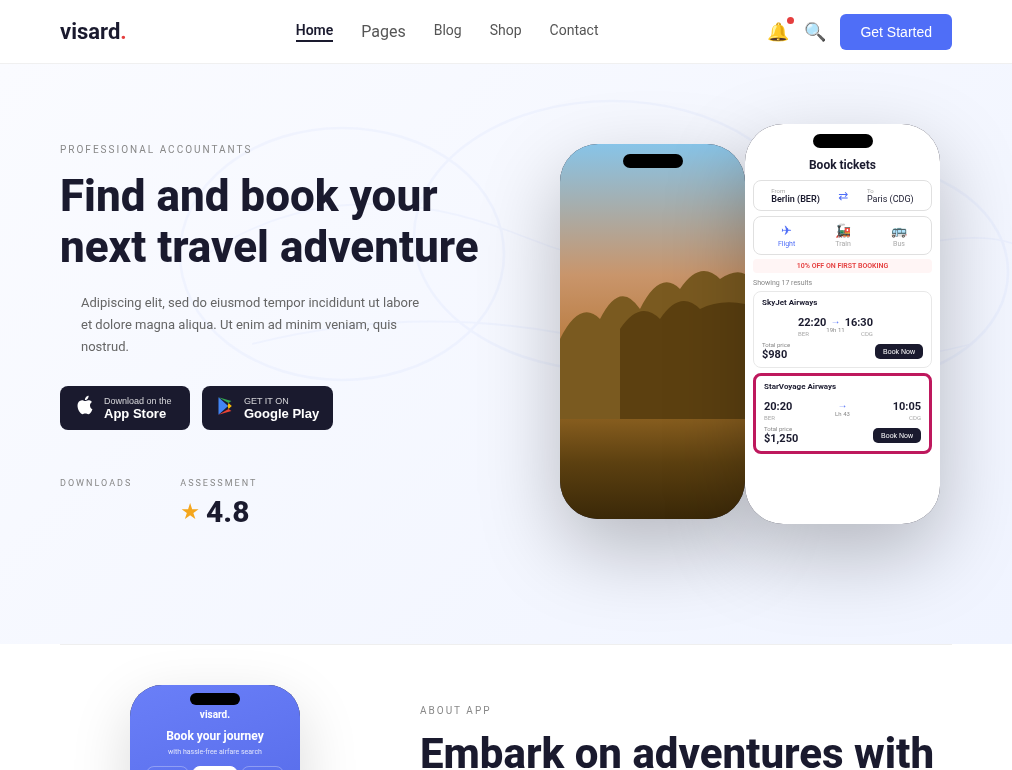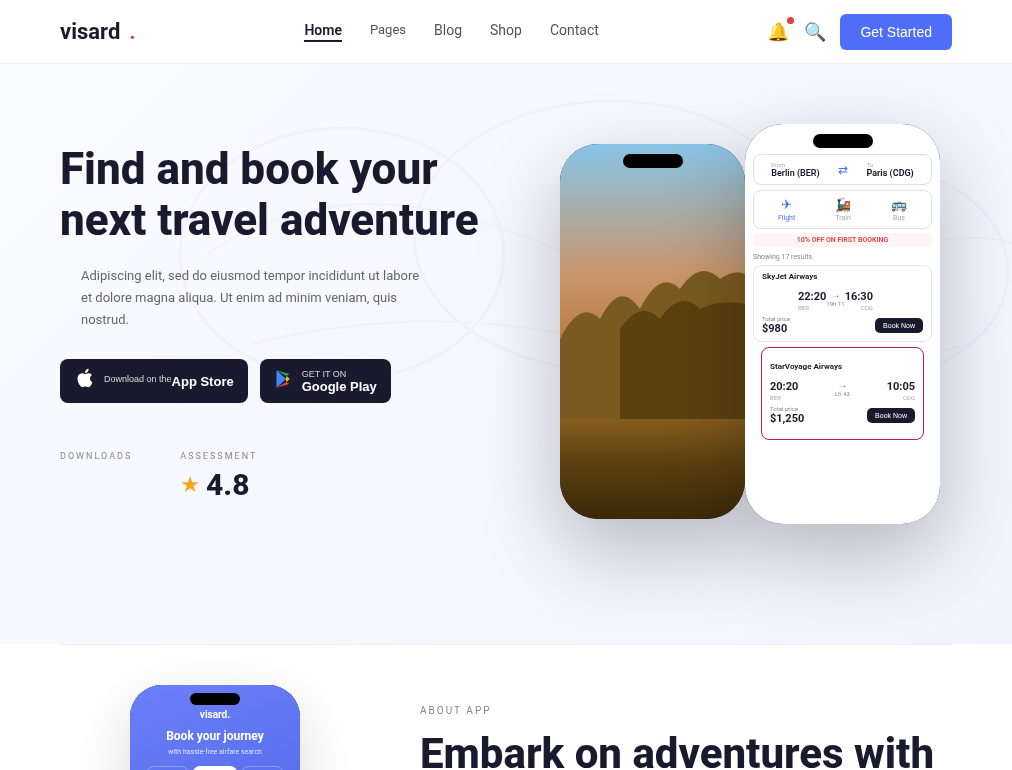--- a/index.html
+++ b/index.html
@@ -14,27 +14,27 @@
     .btn-get-started {
       background: #4f6ef7; color: #fff; border: none; padding: 10px 20px;
       border-radius: 6px; font-size: 14px; cursor: pointer; font-weight: 500;
     }
 
   </style>
 </head>
 <body>
 
 <nav>
-  <div style="display:flex;align-items:center;gap:9px;justify-content:flex-end;">
+  <div style="display:flex;align-items:center;gap:0;justify-content:flex-end;">
     <span style="font-size:22px;font-weight:700;color:#1a1a2e;">visard</span>
       <span style="color:#e53e3e;font-size:22px;font-weight:700;">.</span>
   </div>
   <div style="display:flex;gap:28px;">
     <a href="#" style="text-decoration:none;color:#1a1a2e;font-size:14px;font-weight:600;border-bottom:2px solid #1a1a2e;padding-bottom:2px;">Home</a>
-    <a href="#" style="text-decoration:none;color:#555;font-size:13px;">Pages</a>
+    <a href="#" style="text-decoration:none;color:#555;font-size:16px;">Pages</a>
     <a href="#" style="text-decoration:none;color:#555;font-size:14px;">Blog</a>
     <a href="#" style="text-decoration:none;color:#555;font-size:14px;">Shop</a>
     <a href="#" style="text-decoration:none;color:#555;font-size:14px;">Contact</a>
   </div>
   <div style="display:flex;align-items:center;gap:14px;">
     <span style="font-size:18px;color:#444;cursor:pointer;position:relative;">
       🔔<span style="position:absolute;top:-4px;right:-4px;width:7px;height:7px;background:#e53e3e;border-radius:50%;display:block;"></span>
     </span>
     <span style="font-size:18px;color:#444;cursor:pointer;">🔍</span>
     <button class="btn-get-started">Get Started</button>
@@ -47,29 +47,30 @@
     <svg viewBox="0 0 1000 500" width="900" height="450" style="position:absolute;right:-50px;top:10px;">
       <ellipse cx="200" cy="200" rx="180" ry="140" fill="none" stroke="#4f6ef7" stroke-width="3"></ellipse>
       <ellipse cx="500" cy="180" rx="220" ry="150" fill="none" stroke="#4f6ef7" stroke-width="3"></ellipse>
       <ellipse cx="780" cy="220" rx="160" ry="120" fill="none" stroke="#4f6ef7" stroke-width="3"></ellipse>
       <path d="M50 200 Q200 100 400 180 Q600 260 800 200 Q900 170 950 190" stroke="#4f6ef7" stroke-width="2" fill="none"></path>
       <path d="M100 300 Q300 250 500 300 Q700 350 900 300" stroke="#4f6ef7" stroke-width="2" fill="none"></path>
     </svg>
   </div>
 
   <div style="flex:0 0 420px;padding-top:20px;z-index:2;position:relative;">
+    <p style="font-size:10px;letter-spacing:2px;color:#888;text-transform:uppercase;margin-bottom:16px;">Professional Accountants</p>
     <h1 style="font-size:44px;font-weight:800;line-height:1.15;color:#1a1a2e;margin-bottom:20px;">Find and book your next travel adventure</h1>
     <p style="font-size:13px;color:#666;line-height:1.7;margin-bottom:28px;max-width:340px;margin-left:21px;">Adipiscing elit, sed do eiusmod tempor incididunt ut labore et dolore magna aliqua. Ut enim ad minim veniam, quis nostrud.</p>
 
     <div style="display:flex;gap:12px;margin-bottom:48px;">
       <button style="display:flex;align-items:center;gap:8px;background:#1a1a2e;color:#fff;border:none;border-radius:8px;padding:8px 14px;cursor:pointer;min-width:130px;">
         <span style="font-size:22px;"><svg width="22" height="22" viewBox="0 0 24 24" fill="white">
               <path d="M18.71 19.5c-.83 1.24-1.71 2.45-3.05 2.47-1.34.03-1.77-.79-3.29-.79-1.53 0-2 .77-3.27.82-1.31.05-2.3-1.32-3.14-2.53C4.25 17 2.94 12.45 4.7 9.39c.87-1.52 2.43-2.48 4.12-2.51 1.28-.02 2.5.87 3.29.87.78 0 2.26-1.07 3.8-.91.65.03 2.47.26 3.64 1.98-.09.06-2.17 1.28-2.15 3.81.03 3.02 2.65 4.03 2.68 4.04-.03.07-.42 1.44-1.38 2.83M13 3.5c.73-.83 1.94-1.46 2.94-1.5.13 1.17-.34 2.35-1.04 3.19-.69.85-1.83 1.51-2.95 1.42-.15-1.15.41-2.35 1.05-3.11z"></path>
             </svg></span>
-        <span style="display:flex;flex-direction:row;text-align:left;">
+        <span style="display:flex;flex-direction:column;text-align:left;">
           <span style="font-size:9px;opacity:0.8;">Download on the</span>
           <span style="font-size:13px;font-weight:700;">App Store</span>
         </span>
       </button>
       <button style="display:flex;align-items:center;gap:8px;background:#1a1a2e;color:#fff;border:none;border-radius:8px;padding:8px 14px;cursor:pointer;min-width:130px;">
         <span style="font-size:20px;">
           <svg width="20" height="20" viewBox="0 0 24 24">
               <path d="M3 1.5L14.5 12 3 22.5V1.5z" fill="#4285F4"></path>
               <path d="M3 1.5l12 7L18.5 6 3 1.5z" fill="#34A853"></path>
               <path d="M3 22.5l12-7L18.5 18 3 22.5z" fill="#EA4335"></path>
@@ -109,30 +110,31 @@
           <path d="M0 200 L0 120 Q20 80 40 100 Q60 60 80 90 Q100 50 120 70 Q140 40 160 60 Q175 50 185 55 L185 200Z" fill="#7a5a20"></path>
           <path d="M60 200 L60 110 Q80 80 100 100 Q120 70 140 90 Q160 80 185 85 L185 200Z" fill="#5c4010"></path>
         </svg>
 
       </div>
     </div>
 
     <div style="position:absolute;left:225px;top:0;width:195px;height:400px;border-radius:38px;overflow:hidden;box-shadow:0 30px 80px rgba(0,0,0,0.25);background:#1a1a2e;">
       <div style="position:absolute;top:10px;left:50%;transform:translateX(-50%);width:60px;height:14px;background:#000;border-radius:20px;z-index:10;"></div>
       <div style="width:100%;height:100%;background:#fff;display:flex;flex-direction:column;padding-top:30px;">
+        <p style="text-align:center;font-size:12px;font-weight:700;padding:4px 0 8px;color:#1a1a2e;">Book tickets</p>
 
         <div style="display:flex;align-items:center;justify-content:space-around;margin:0 8px 5px;border:1px solid #e0e0e0;border-radius:8px;padding:6px 8px;">
           <div>
             <div style="font-size:6px;color:#aaa;">From</div>
             <div style="font-size:9px;font-weight:600;color:#1a1a2e;">Berlin (BER)</div>
           </div>
           <span style="font-size:12px;color:#4f6ef7;">⇄</span>
           <div>
             <div style="font-size:6px;color:#aaa;">To</div>
-            <div style="font-size:9px;font-weight:700;color:#1a1a2e;">Paris (CDG)</div>
+            <div style="font-size:9px;font-weight:400;color:#1a1a2e;">Paris (CDG)</div>
           </div>
         </div>
 
         <div style="display:flex;justify-content:space-around;margin:0 8px 4px;border:1px solid #e0e0e0;border-radius:8px;padding:6px 4px;">
           <div style="display:flex;flex-direction:column;align-items:center;font-size:7px;color:#4f6ef7;gap:2px;cursor:pointer;">
             <span style="font-size:13px;">✈</span>
             <span>Flight</span>
           </div>
           <div style="display:flex;flex-direction:column;align-items:center;font-size:7px;color:#aaa;gap:2px;cursor:pointer;">
             <span style="font-size:13px;">🚂</span>
@@ -166,21 +168,21 @@
           </div>
           <div style="display:flex;align-items:center;justify-content:space-between;margin-top:4px;">
             <div>
               <div style="font-size:6px;color:#888;">Total price</div>
               <div style="font-size:11px;font-weight:700;color:#1a1a2e;">$980</div>
             </div>
             <button style="background:#1a1a2e;color:#fff;border:none;border-radius:5px;padding:4px 8px;font-size:7px;cursor:pointer;">Book Now</button>
           </div>
         </div>
 
-        <div style="margin:0 16px 5px;border:1px solid #be185d;border-radius:8px;padding:14px 8px;">
+        <div style="margin:0 8px 5px;border:3px solid #be185d;border-radius:8px;padding:6px 8px;">
           <p style="font-size:8px;font-weight:700;color:#1a1a2e;margin-bottom:4px;">StarVoyage Airways</p>
           <div style="display:flex;align-items:center;justify-content:space-between;margin-bottom:2px;">
             <div>
               <span style="font-size:11px;font-weight:700;color:#1a1a2e;">20:20</span>
               <div style="font-size:6px;color:#aaa;">BER</div>
             </div>
             <div style="text-align:center;">
               <div style="font-size:10px;color:#4f6ef7;">→</div>
               <div style="font-size:6px;color:#888;">Lh 43</div>
             </div>

